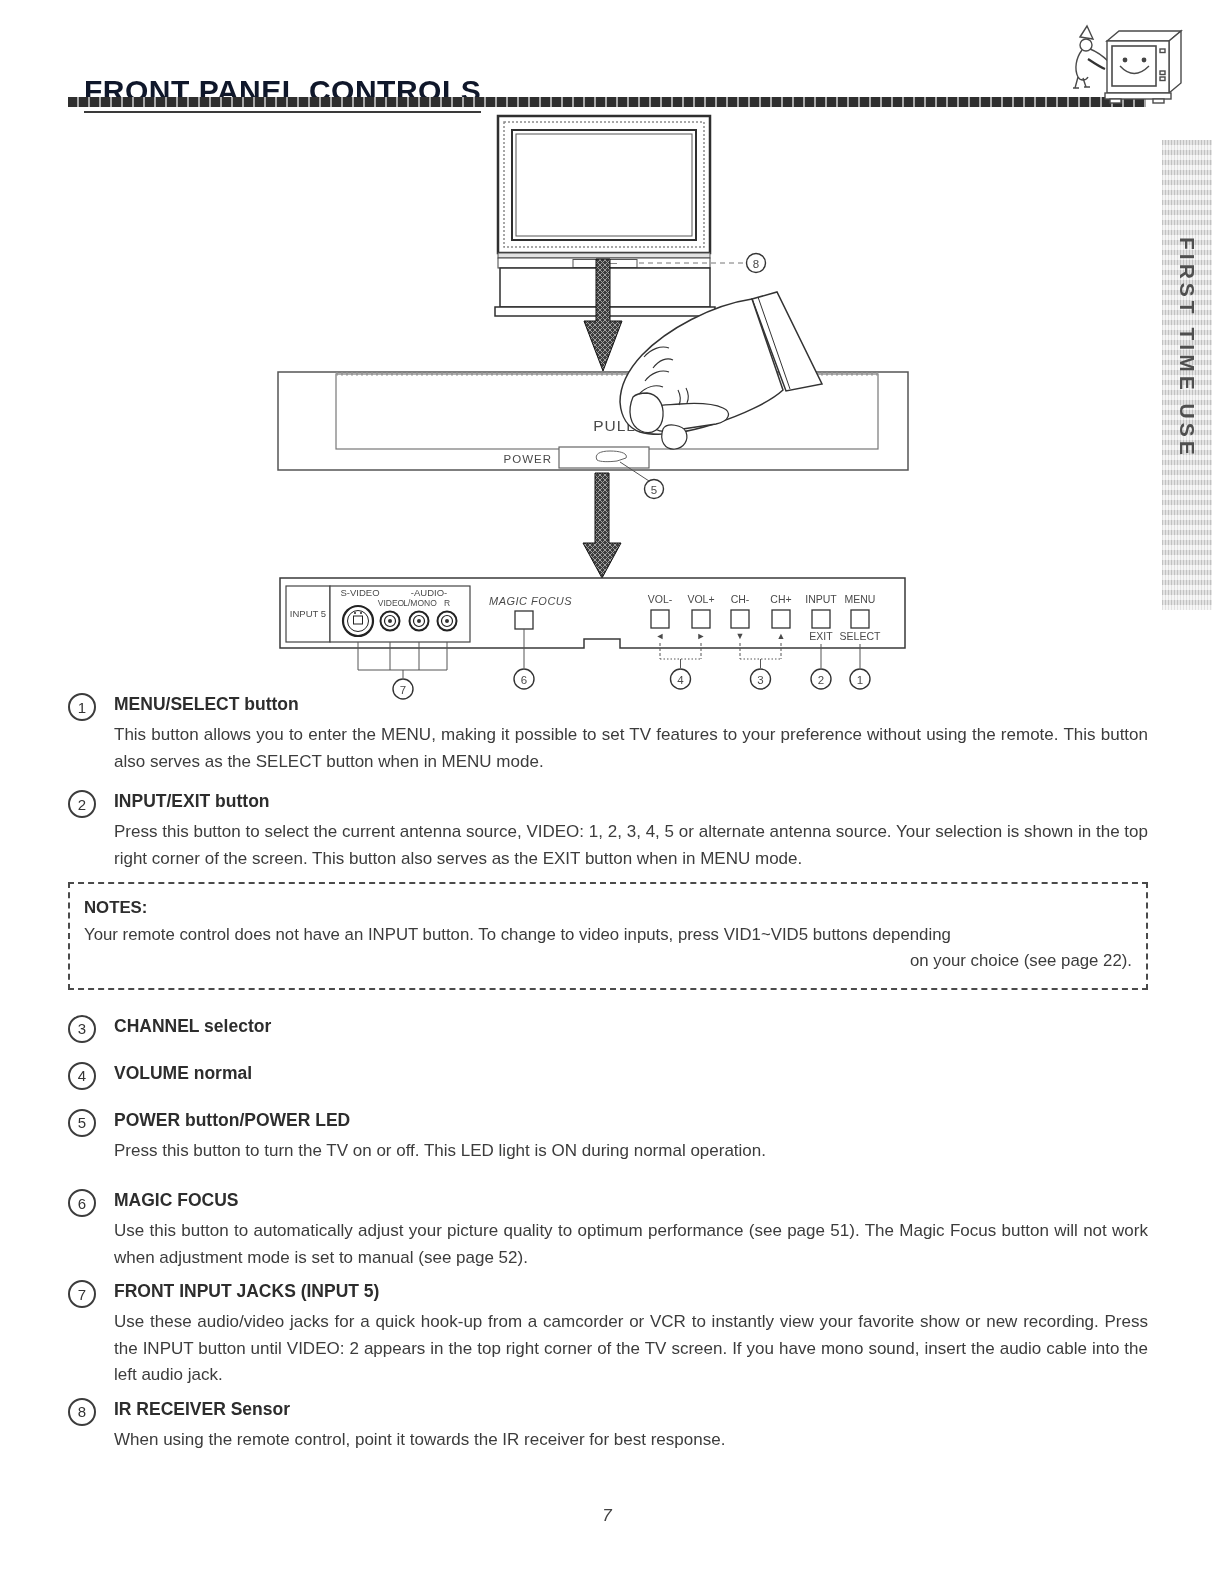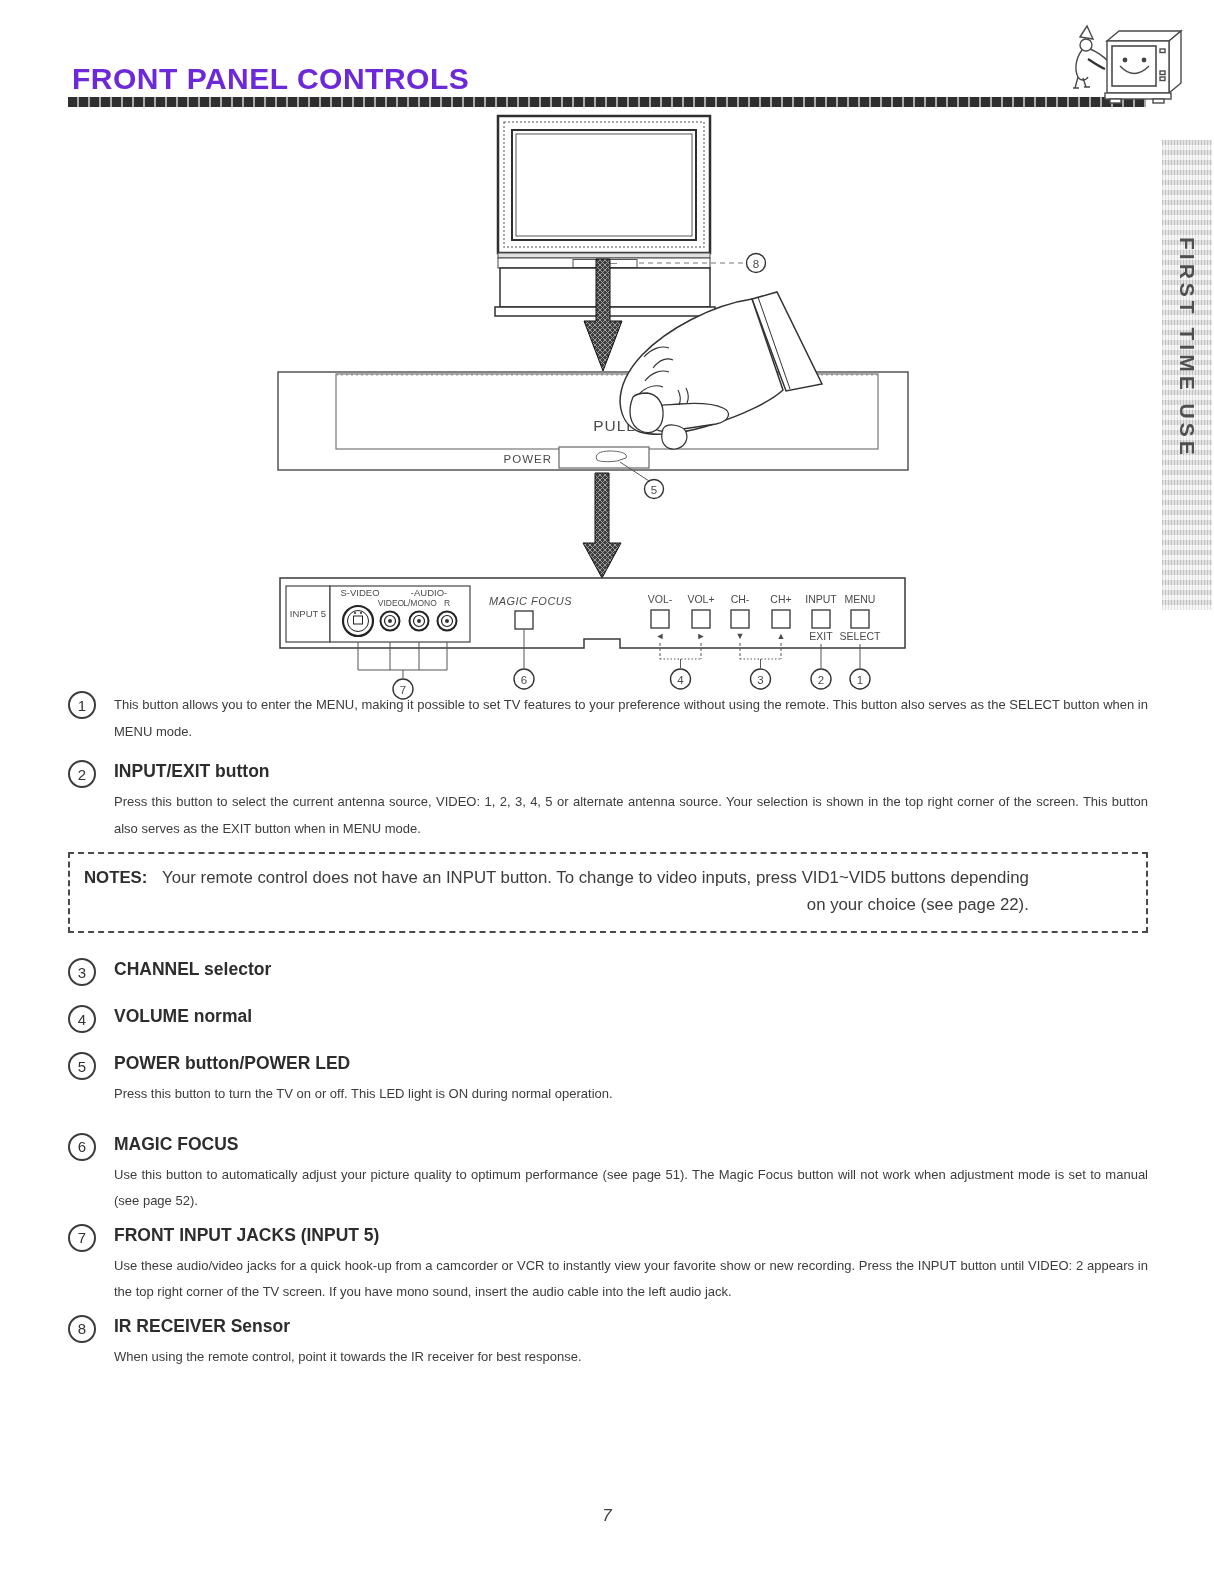--- a/index.html
+++ b/index.html
@@ -2,22 +2,22 @@
 <html><head>
 <meta charset="utf-8">
 <style>
   html,body{margin:0;padding:0;background:#ffffff;}
   body{
     width:1214px;height:1574px;position:relative;overflow:hidden;
     font-family:"Liberation Sans", sans-serif;color:#333;
   }
   
   .page-title{
-    position:absolute;left:68px;top:58px;margin:4px;
-    font-size:30px;font-weight:bold;letter-spacing:.5px;color:#6d28d9;
+    position:absolute;left:68px;top:58px;margin:16px;
+    font-size:30px;font-weight:bold;letter-spacing:.5px;color:#0f172a;
     border-bottom:2px solid #3a3a3a;padding-bottom:3px;display:inline-block;
   }
   .title-bar{
     position:absolute;left:68px;top:97px;width:1078px;height:10px;
     background:repeating-linear-gradient(90deg,#2f2f2f 0 9px,#a9a9a9 9px 11px);
   }
   .mascot{position:absolute;left:1052px;top:18px;width:160px;height:92px;}
   
   .side-tab{
     position:absolute;left:1162px;top:140px;width:50px;height:470px;
@@ -36,25 +36,25 @@
   
   .sections{position:absolute;left:68px;top:692px;width:1080px;}
   .section{position:relative;padding-left:46px;}
   .m-lg{margin-bottom:26px}.m-md{margin-bottom:16px}.m-sm{margin-bottom:10px}
   .sec-num{
     position:absolute;left:0;top:-1px;width:24px;height:24px;border:2px solid #3c3c3c;
     border-radius:50%;display:flex;align-items:center;justify-content:center;
     font-size:15px;color:#333;background:#fff;
   }
   .sec-title{font-size:17.5px;font-weight:bold;color:#2d2d2d;margin:2px 0 7px 0;}
-  .sec-body{font-size:13px;line-height:26.5px;color:#3c3c3c;text-align:justify;}
+  .sec-body{font-size:17px;line-height:26.5px;color:#3c3c3c;text-align:justify;}
   
   .notes{
     border:2px dashed #4a4a4a;margin:0 0 26px 0;padding:11px 14px 13px 14px;
-    display:flex;font-size:16.8px;line-height:26.5px;color:#3c3c3c;
+    display:flex;font-size:16.8px;line-height:26.5px;color:#3c3c3c;flex-direction:column;
   }
   .notes-label{font-weight:bold;color:#2d2d2d;width:78px;flex:none;}
   .notes-line2{margin-left:8px;text-align:right;}
   .page-num{
     position:absolute;left:0;top:1506px;width:100%;text-align:center;
     font-size:17px;color:#444;font-style:italic;
   }
 </style>
 </head>
 <body>
@@ -249,20 +249,21 @@
     <text x="821" y="683.5" text-anchor="middle" font-size="11.5">2</text>
     <circle cx="860" cy="679" r="10" fill="#fff" stroke="#333" stroke-width="1.4"></circle>
     <text x="860" y="683.5" text-anchor="middle" font-size="11.5">1</text>
   </g>
 </svg>
 
 <div class="sections">
 
   <div class="section m-md">
     <div class="sec-num">1</div>
+    <div class="sec-title">MENU/SELECT button</div>
     <div class="sec-body">This button allows you to enter the MENU, making it possible to set TV features to your preference without using the remote.  This button also serves as the SELECT button when in MENU mode.</div>
   </div>
 
   <div class="section m-sm">
     <div class="sec-num">2</div>
     <div class="sec-title">INPUT/EXIT button</div>
     <div class="sec-body">Press this button to select the current antenna source, VIDEO: 1, 2, 3, 4, 5 or alternate antenna source.  Your selection is shown in the top right corner of the screen.  This button also serves as the EXIT button when in MENU mode.</div>
   </div>
 
   <div class="notes">

